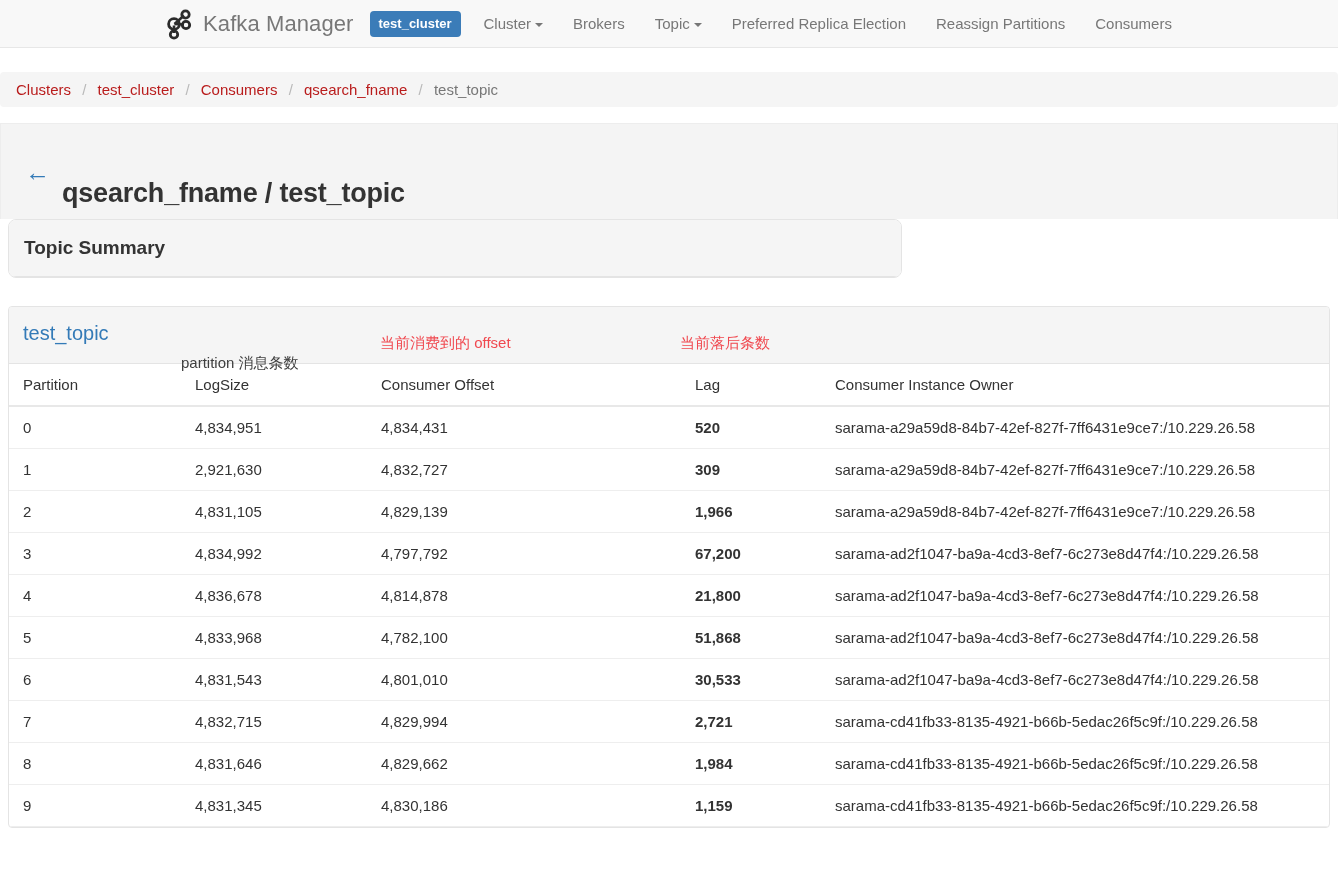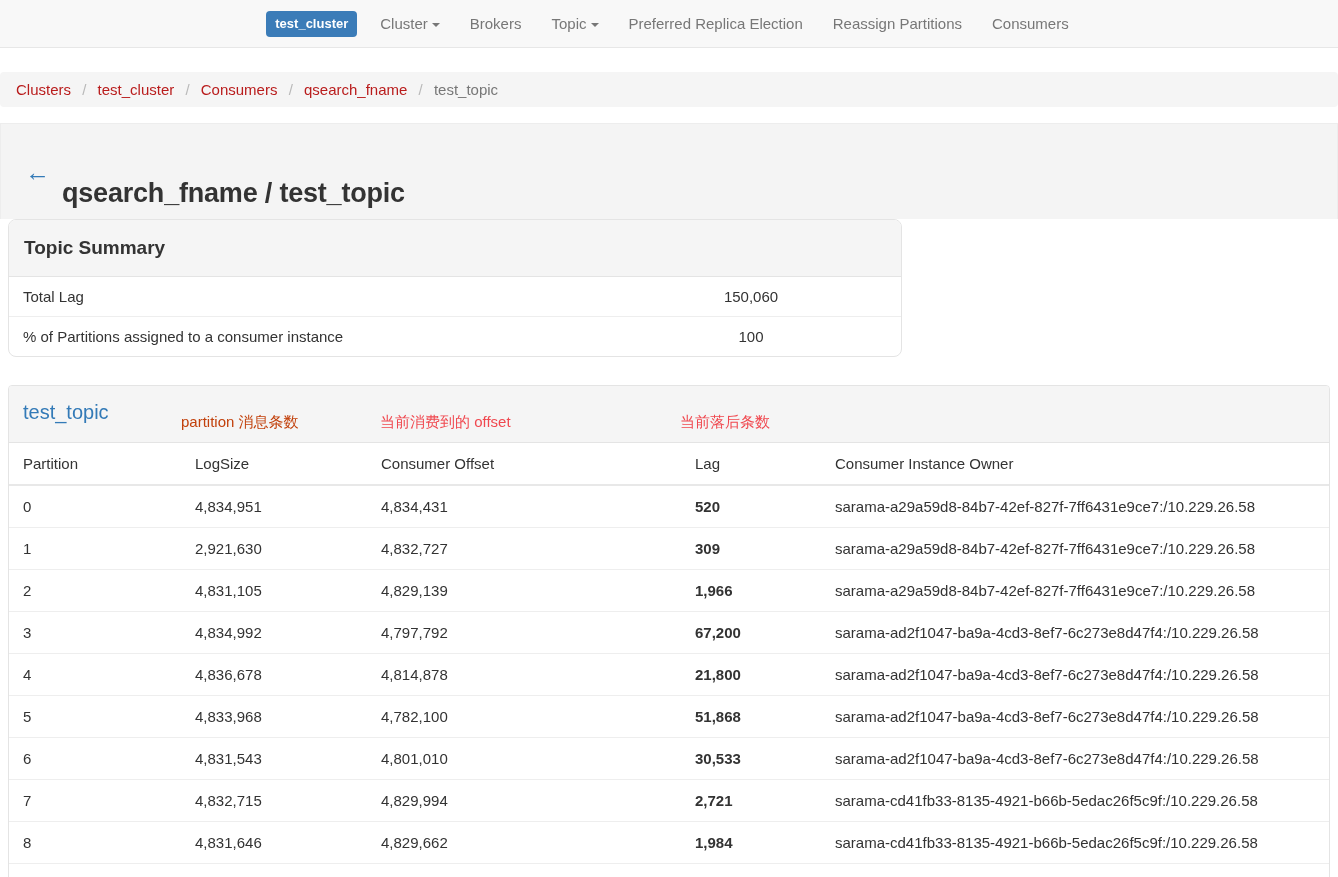--- a/index.html
+++ b/index.html
@@ -195,20 +195,36 @@
   .col-log   { width: 186px; }
   .col-off   { width: 314px; }
   .col-lag   { width: 140px; font-weight: bold; }
   .col-owner { }
 </style>
 </head>
 <body>
 
 <div class="navbar">
   <div class="nav-inner">
+    <a class="brand" href="#">
+      <span class="brand-logo">
+        <svg width="34" height="34" viewBox="0 0 34 34" xmlns="http://www.w3.org/2000/svg">
+          <g stroke="#2b2b2b" stroke-width="2.6" fill="none">
+            <line x1="11.5" y1="17" x2="21" y2="8.5"></line>
+            <line x1="11.5" y1="17" x2="21" y2="17.5"></line>
+            <line x1="11" y1="18.5" x2="11" y2="26"></line>
+          </g>
+          <circle cx="11" cy="17" r="5.4" fill="none" stroke="#2b2b2b" stroke-width="2.8"></circle>
+          <circle cx="22.5" cy="7.5" r="3.7" fill="none" stroke="#2b2b2b" stroke-width="2.8"></circle>
+          <circle cx="23" cy="18" r="3.7" fill="none" stroke="#2b2b2b" stroke-width="2.8"></circle>
+          <circle cx="11" cy="27.5" r="3.7" fill="none" stroke="#2b2b2b" stroke-width="2.8"></circle>
+        </svg>
+      </span>
+      <span class="brand-text">Kafka Manager</span>
+    </a>
 
     <span class="cluster-badge">test_cluster</span>
 
     <a class="nav-item" href="#"><span>Cluster</span><span class="caret"></span></a>
     <a class="nav-item" href="#">Brokers</a>
     <a class="nav-item" href="#"><span>Topic</span><span class="caret"></span></a>
     <a class="nav-item" href="#">Preferred Replica Election</a>
     <a class="nav-item" href="#">Reassign Partitions</a>
     <a class="nav-item" href="#">Consumers</a>
   </div>
@@ -226,38 +242,26 @@
   <span class="crumb-active">test_topic</span>
 </div>
 
 <div class="page-header-panel">
   <a class="back-arrow" href="#">←</a>
   <span class="page-title">qsearch_fname / test_topic</span>
 </div>
 
 <div class="summary-panel">
   <div class="summary-heading">Topic Summary</div>
-  <table class="summary-table">
-    <tbody>
-      <tr>
-        <td>Total Lag</td>
-        <td class="val">150,060</td>
-      </tr>
-      <tr>
-        <td>% of Partitions assigned to a consumer instance</td>
-        <td class="val">100</td>
-      </tr>
-    </tbody>
-  </table>
 </div>
 
 <div class="topic-panel">
   <div class="topic-panel-heading">
     <a class="topic-name" href="#">test_topic</a>
-    <span class="annot annot-a" style="color: #c2410c;">partition 消息条数</span>
+    <span class="annot annot-a" style="color: #404040; margin-top: 20px;">partition 消息条数</span>
     <span class="annot annot-b" style="color: rgb(240, 72, 79);">当前消费到的 offset</span>
     <span class="annot annot-c" style="color: rgb(240, 72, 79);">当前落后条数</span>
   </div>
 
   <table class="topic-table">
     <thead>
       <tr>
         <th class="col-part">Partition</th>
         <th class="col-log">LogSize</th>
         <th class="col-off">Consumer Offset</th>

